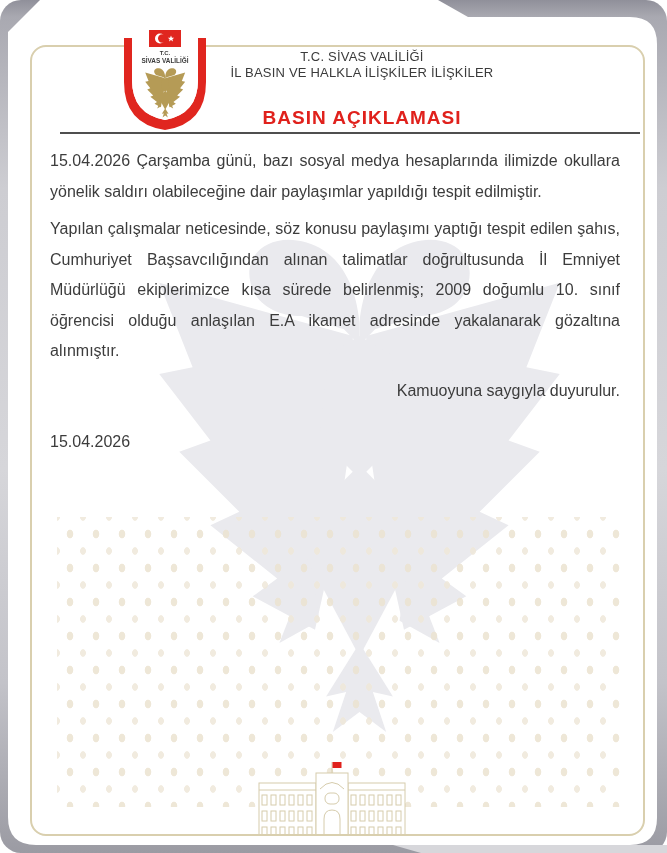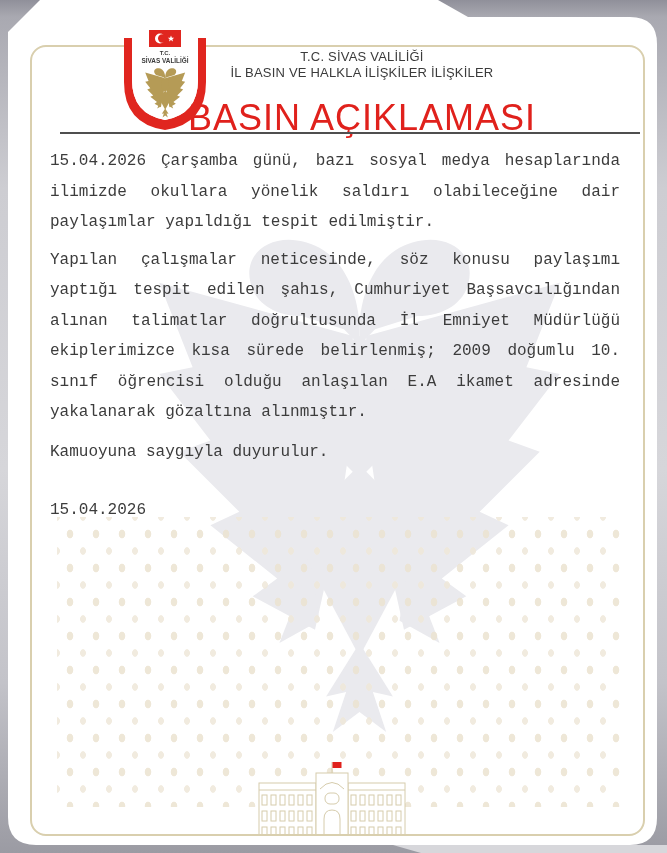--- a/index.html
+++ b/index.html
@@ -1,30 +1,30 @@
 <!DOCTYPE html>
 <html lang="tr"><head>
 <meta charset="utf-8">
 <style>
   html,body{margin:0;padding:0;}
   body{width:667px;height:853px;overflow:hidden;font-family:"Liberation Sans","DejaVu Sans",sans-serif;}
-  #page{position:relative;width:667px;height:853px;background:linear-gradient(180deg,#90909a 0%,#a9a9b1 2%,#cdcdd2 22%,#d6d6da 55%,#c3c3c9 80%,#9b9ba3 100%);}
+  #page{position:relative;width:667px;height:853px;background:linear-gradient(180deg,#90909a 0%,#a9a9b1 2%,#cdcdd2 22%,#d6d6da 55%,#c3c3c9 80%,#9b9ba3 100%);border-radius:21px;}
   #bg-svg{position:absolute;inset:0;}
   
   .card{position:absolute;left:30px;top:45px;width:615px;height:791px;background:#fff;border:2px solid #d9cfae;border-radius:16px;box-sizing:border-box;overflow:hidden;}
   
   .hdr-text{position:absolute;left:118px;top:2px;width:424px;text-align:center;color:#3b3b3b;}
   .hdr-line{font-size:13px;line-height:15.5px;letter-spacing:.2px;}
-  .press-title{margin-top:23px;font-size:36px;line-height:30px;font-weight:400;letter-spacing:1px;color:#e0211c;}
+  .press-title{margin-top:23px;font-size:19px;line-height:30px;font-weight:700;letter-spacing:1px;color:#e0211c;}
   .rule{position:absolute;top:85px;left:28px;right:3px;border-top:2px solid #4f4f4f;}
   
   .content{position:absolute;z-index:3;top:99px;left:18px;right:23px;color:#3c3c3c;font-size:16px;line-height:30.5px;}
-  .content p{margin:0 0 7px 0;text-align:justify;font-family:Liberation Mono, monospace;}
-  .content p.closing{margin:9px 0 0 0;text-align:left;}
-  .content p.date{margin:28px 0 0 0;text-align:left;}
+  .content p{margin:0 0 7px 0;text-align:justify;}
+  .content p.closing{margin:9px 0 0 0;text-align:right;}
+  .content p.date{margin:21px 0 0 0;text-align:left;}
   
   .wm-eagle{position:absolute;z-index:1;left:105px;top:148px;}
   .wm-pattern{position:absolute;z-index:1;left:25px;top:470px;width:565px;height:290px;
     background-image:radial-gradient(#ece3d1 3px,transparent 3.6px),radial-gradient(#efe8da 2.6px,transparent 3.2px);
     background-size:26px 34px,26px 34px;background-position:0 0,13px 17px;opacity:.85;}
   .bldg{position:absolute;z-index:2;left:225px;top:712px;}
   
   .gov-logo{position:absolute;left:116px;top:30px;z-index:6;}
   .logo-txt{font-family:"Liberation Sans","DejaVu Sans",sans-serif;font-weight:700;fill:#3b3b3b;}
 </style>

